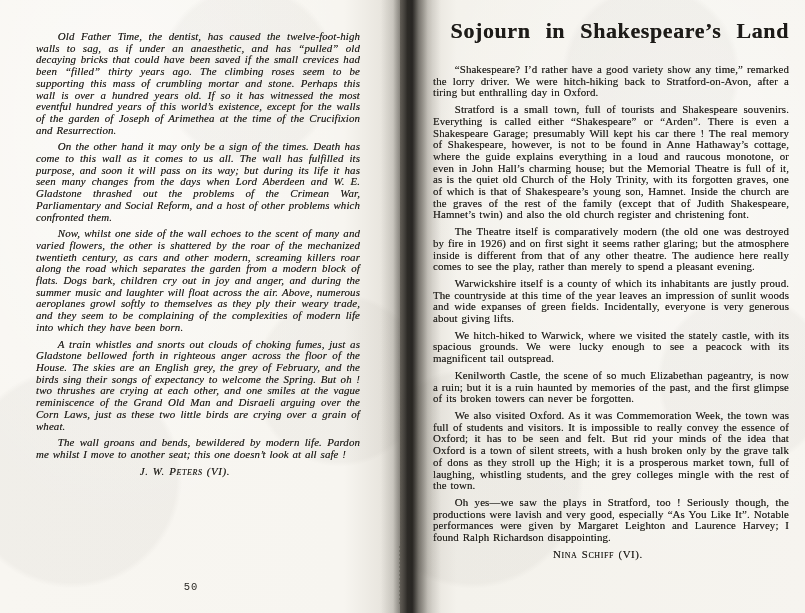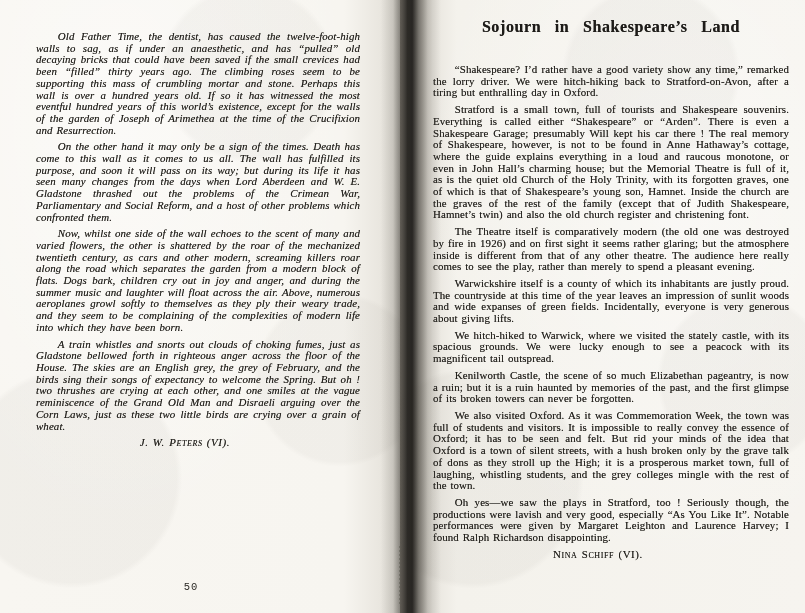--- a/index.html
+++ b/index.html
@@ -50,22 +50,22 @@
   }
   .text-col p {
     margin: 0 0 5px 0;
     text-indent: 2em;
   }
   .col-left  { left: 36px;  top: 31px; width: 324px; font-style: italic; }
   .col-right { left: 433px; top: 64px; width: 356px; }
 
   .article-title {
     position: absolute; left: 433px; top: 18px; width: 356px;
-    text-align: center;
-    font-size: 16px;
+    text-align: right;
+    font-size: 22px;
     font-weight: bold;
     letter-spacing: 0.6px;
     word-spacing: 9px;
     color: #1d1b18;
     text-shadow: 0 0 0.6px rgba(30,28,25,0.7);
   }
   .signature {
     display: block;
     text-align: center;
     padding-right: 2.4em;
@@ -106,20 +106,21 @@
 
   <div class="page-right">
     <div class="speckle"></div>
   </div>
 
   <div class="text-col col-left">
     <p>Old Father Time, the dentist, has caused the twelve-foot-high walls to sag, as if under an anaesthetic, and has “pulled” old decaying bricks that could have been saved if the small crevices had been “filled” thirty years ago.  The climbing roses seem to be supporting this mass of crumbling mortar and stone.  Perhaps this wall is over a hundred years old.  If so it has witnessed the most eventful hundred years of this world’s existence, except for the walls of the garden of Joseph of Arimethea at the time of the Crucifixion and Resurrection.</p>
     <p>On the other hand it may only be a sign of the times.  Death has come to this wall as it comes to us all.  The wall has fulfilled its purpose, and soon it will pass on its way; but during its life it has seen many changes from the days when Lord Aberdeen and W. E. Gladstone thrashed out the problems of the Crimean War, Parliamentary and Social Reform, and a host of other problems which confronted them.</p>
     <p>Now, whilst one side of the wall echoes to the scent of many and varied flowers, the other is shattered by the roar of the mechanized twentieth century, as cars and other modern, screaming killers roar along the road which separates the garden from a modern block of flats.  Dogs bark, children cry out in joy and anger, and during the summer music and laughter will float across the air. Above, numerous aeroplanes growl softly to themselves as they ply their weary trade, and they seem to be complaining of the complexities of modern life into which they have been born.</p>
     <p>A train whistles and snorts out clouds of choking fumes, just as Gladstone bellowed forth in righteous anger across the floor of the House.  The skies are an English grey, the grey of February, and the birds sing their songs of expectancy to welcome the Spring. But oh ! two thrushes are crying at each other, and one smiles at the vague reminiscence of the Grand Old Man and Disraeli arguing over the Corn Laws, just as these two little birds are crying over a grain of wheat.</p>
+    <p>The wall groans and bends, bewildered by modern life.  Pardon me whilst I move to another seat; this one doesn’t look at all safe !</p>
     <span class="signature">J. W. Peters (VI).</span>
   </div>
   <div class="page-number pn-left">50</div>
 
   <div class="article-title">Sojourn in Shakespeare’s Land</div>
   <div class="text-col col-right">
     <p>“Shakespeare?  I’d rather have a good variety show any time,” remarked the lorry driver.  We were hitch-hiking back to Stratford-on-Avon, after a tiring but enthralling day in Oxford.</p>
     <p>Stratford is a small town, full of tourists and Shakespeare souvenirs.  Everything is called either “Shakespeare” or “Arden”. There is even a Shakespeare Garage; presumably Will kept his car there !  The real memory of Shakespeare, however, is not to be found in Anne Hathaway’s cottage, where the guide explains everything in a loud and raucous monotone, or even in John Hall’s charming house; but the Memorial Theatre is full of it, as is the quiet old Church of the Holy Trinity, with its forgotten graves, one of which is that of Shakespeare’s young son, Hamnet.  Inside the church are the graves of the rest of the family (except that of Judith Shakespeare, Hamnet’s twin) and also the old church register and christening font.</p>
     <p>The Theatre itself is comparatively modern (the old one was destroyed by fire in 1926) and on first sight it seems rather glaring; but the atmosphere inside is different from that of any other theatre. The audience here really comes to see the play, rather than merely to spend a pleasant evening.</p>
     <p>Warwickshire itself is a county of which its inhabitants are justly proud.  The countryside at this time of the year leaves an impression of sunlit woods and wide expanses of green fields. Incidentally, everyone is very generous about giving lifts.</p>

